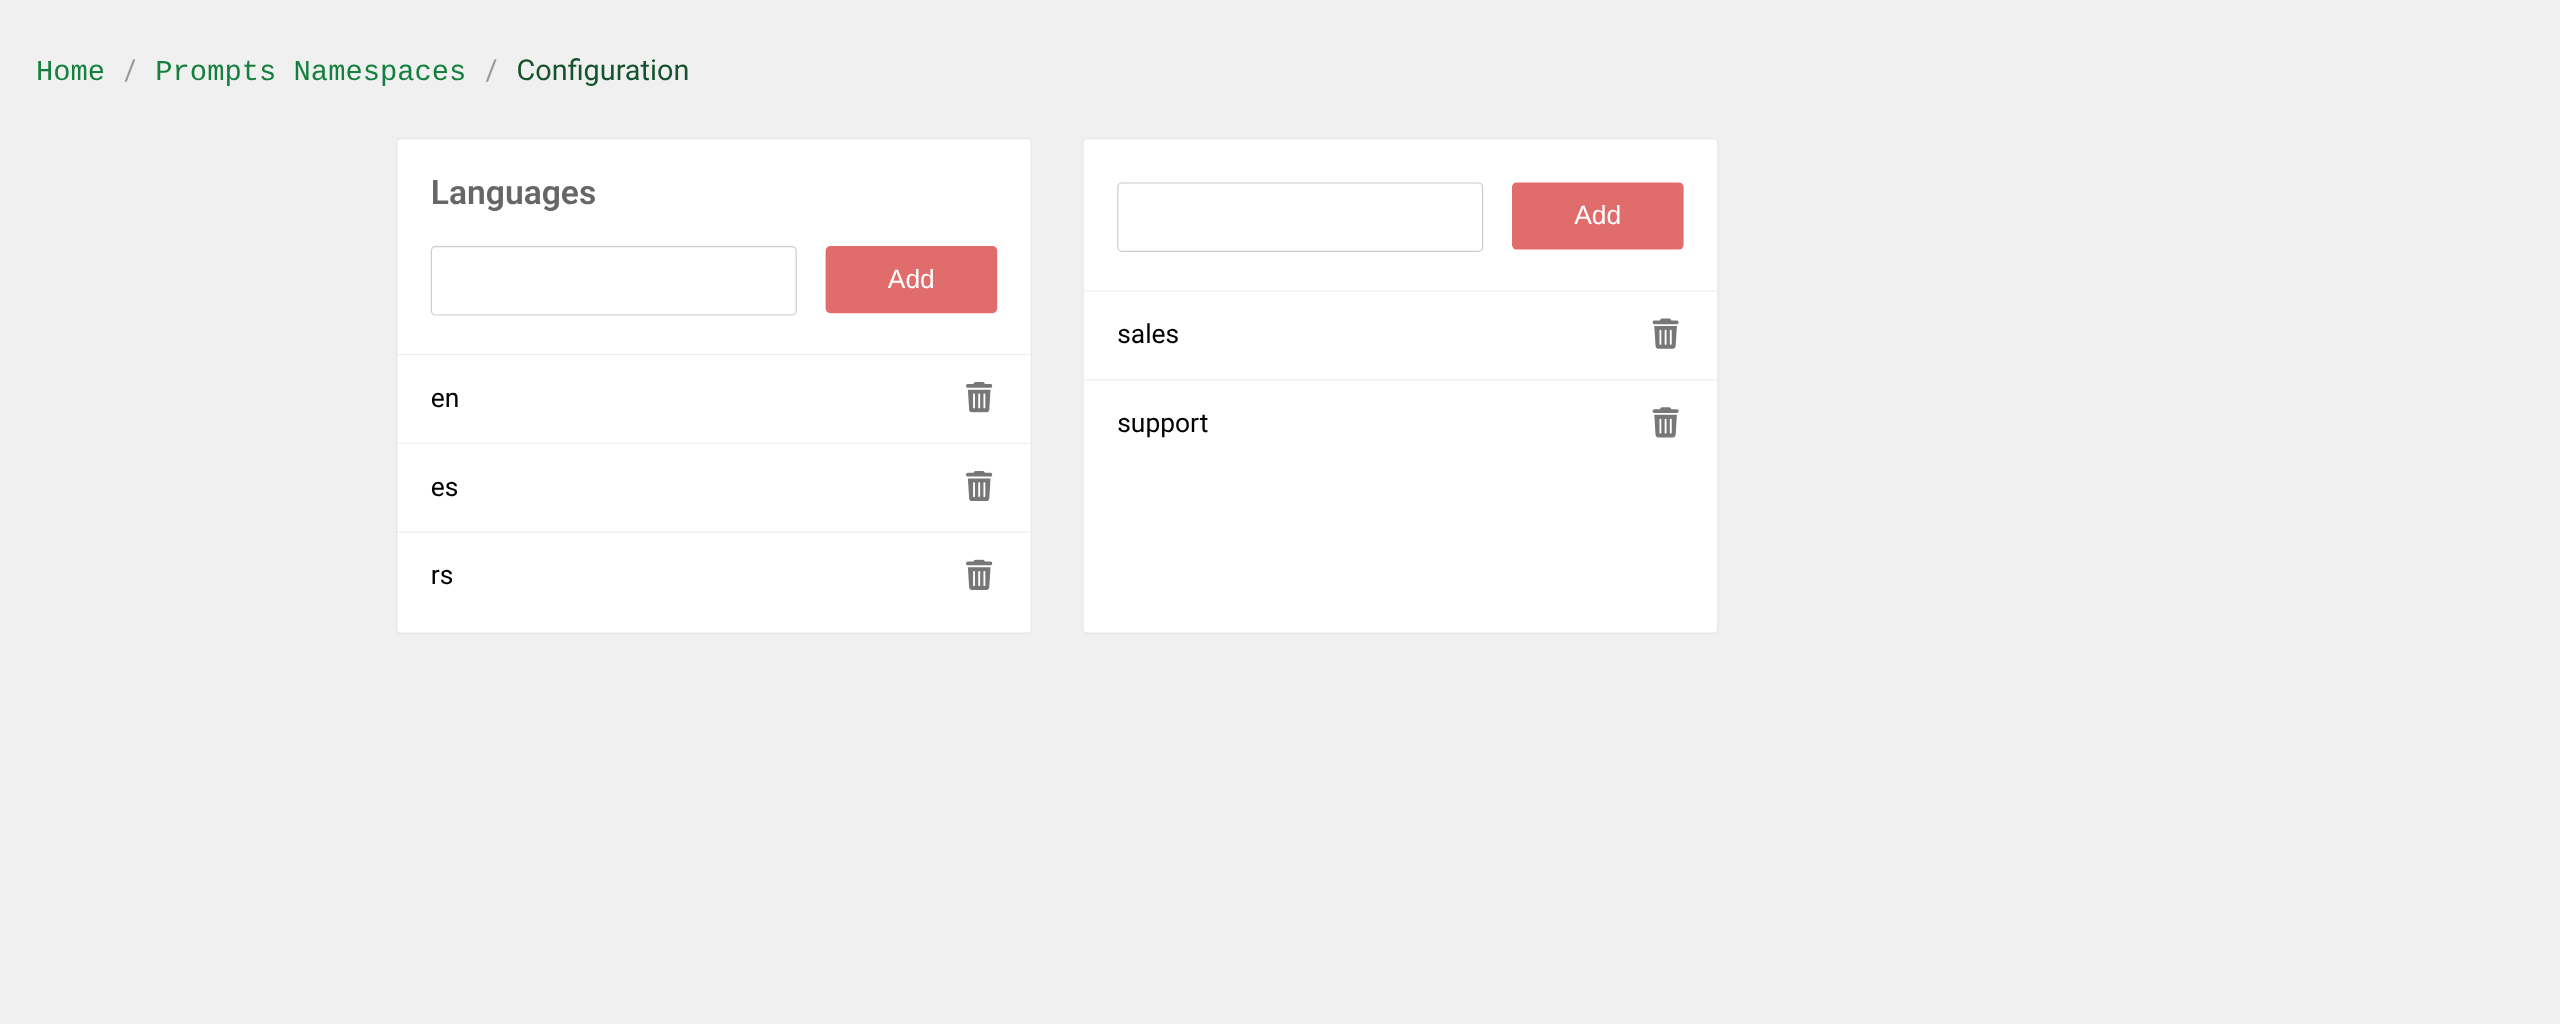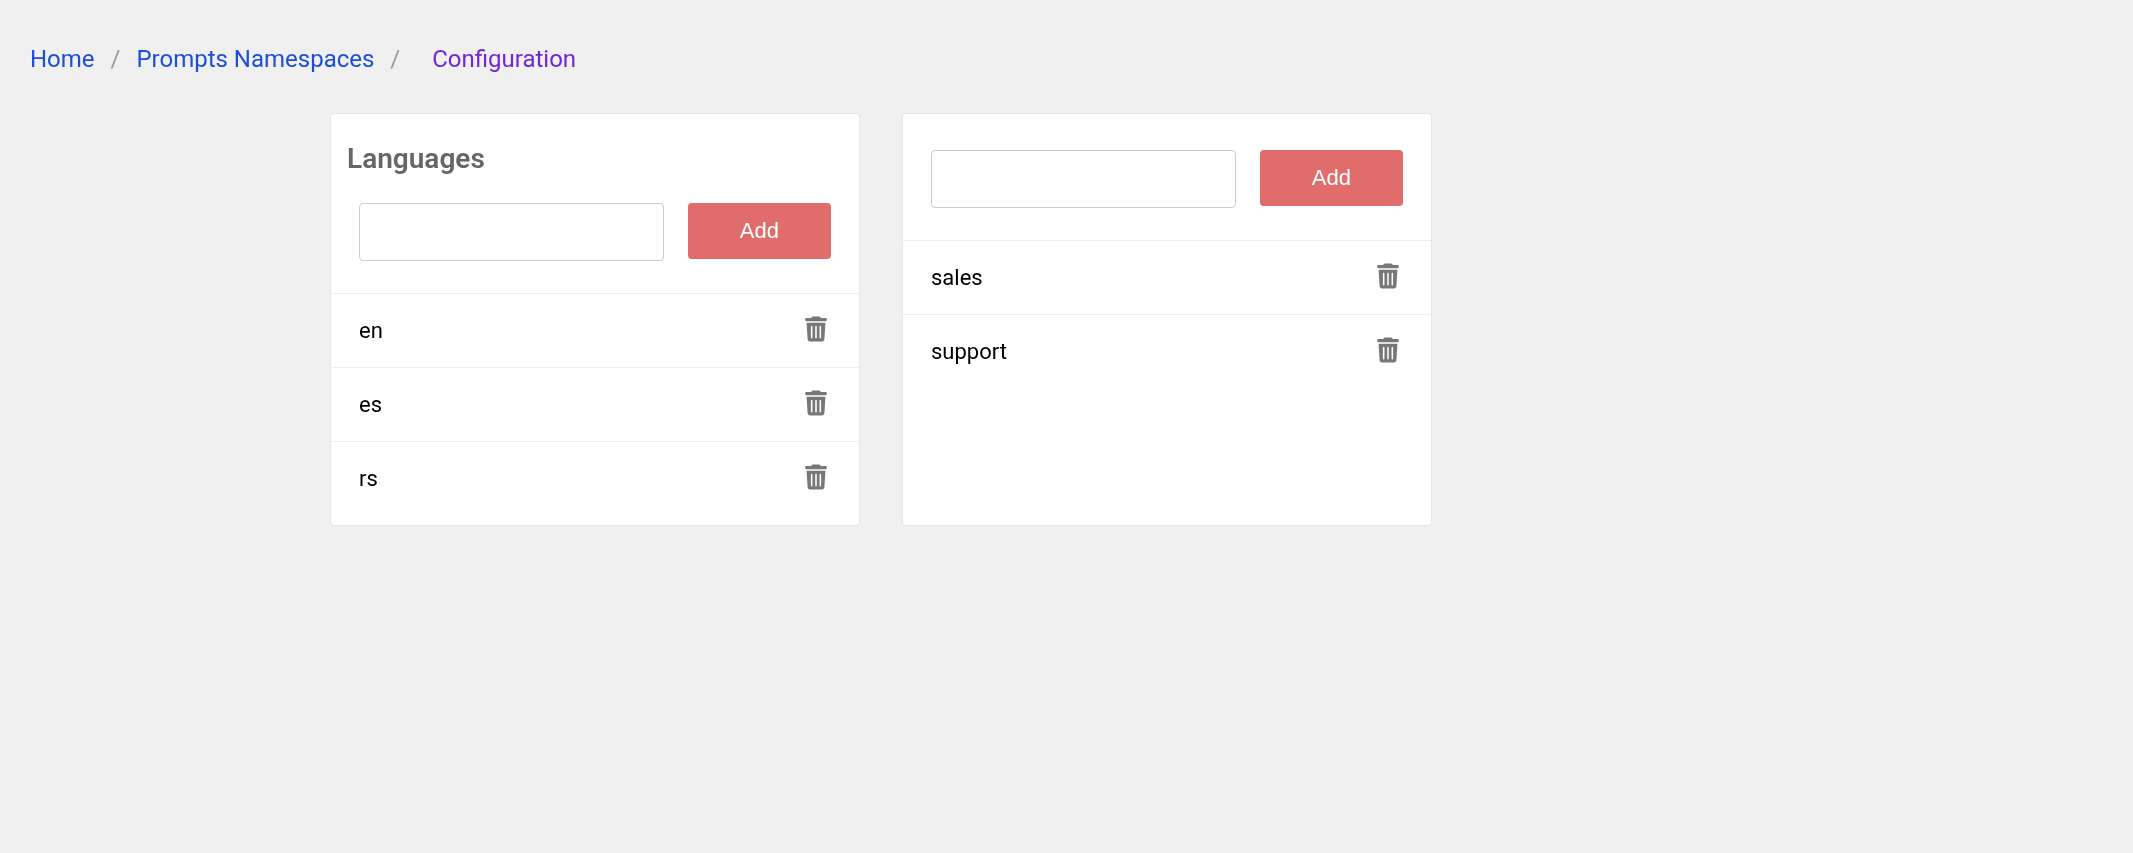--- a/index.html
+++ b/index.html
@@ -12,50 +12,50 @@
   }
   .page {
     padding: 45px 30px;
     width: 2133px;
   }
   .breadcrumb {
     font-size: 24px;
     margin-bottom: 40px;
   }
   .breadcrumb a {
-    color: #1d4ed8;
+    color: #15803d;
     text-decoration: none;
     cursor: pointer;
+    font-family: Liberation Mono, monospace;
   }
   .breadcrumb .sep {
     color: #999;
     margin: 0 10px;
   }
   .breadcrumb .current {
-    color: #6d28d9;
-    margin-left: 16px;
+    color: #14532d;
   }
   .cards {
     display: flex;
     gap: 42px;
     padding-left: 300px;
   }
   .card {
     background: #fff;
     border: 1px solid #e6e6e6;
     border-radius: 4px;
     width: 530px;
     padding: 28px 0 10px 0;
     box-shadow: 0 1px 2px rgba(0,0,0,0.02);
   }
   .card-header {
     font-size: 28px;
     font-weight: 600;
     color: #666;
-    padding: 0 28px 20px 16px;
+    padding: 0 28px 20px 28px;
   }
   .input-row {
     display: flex;
     align-items: stretch;
     gap: 24px;
     padding: 8px 28px 32px 28px;
     justify-content: space-between;
   }
   .text-input {
     flex: 1;

